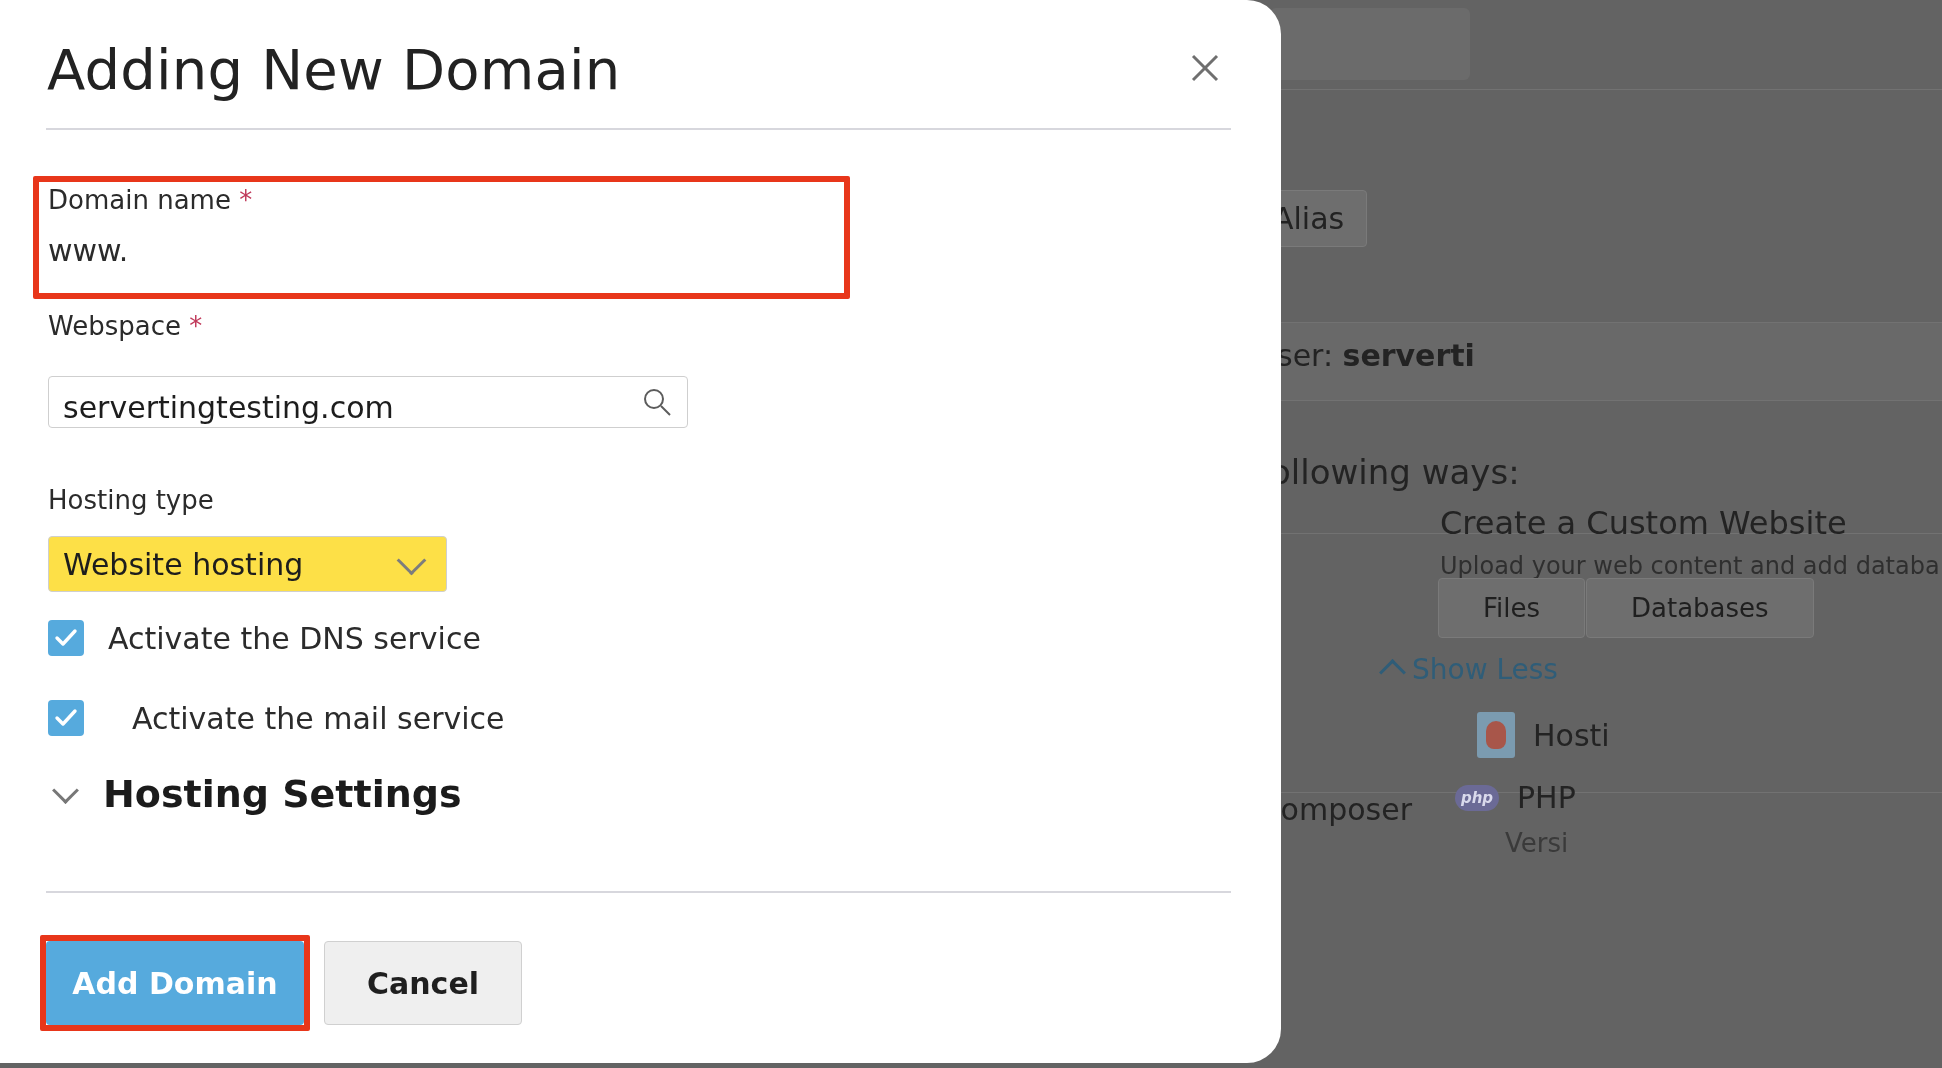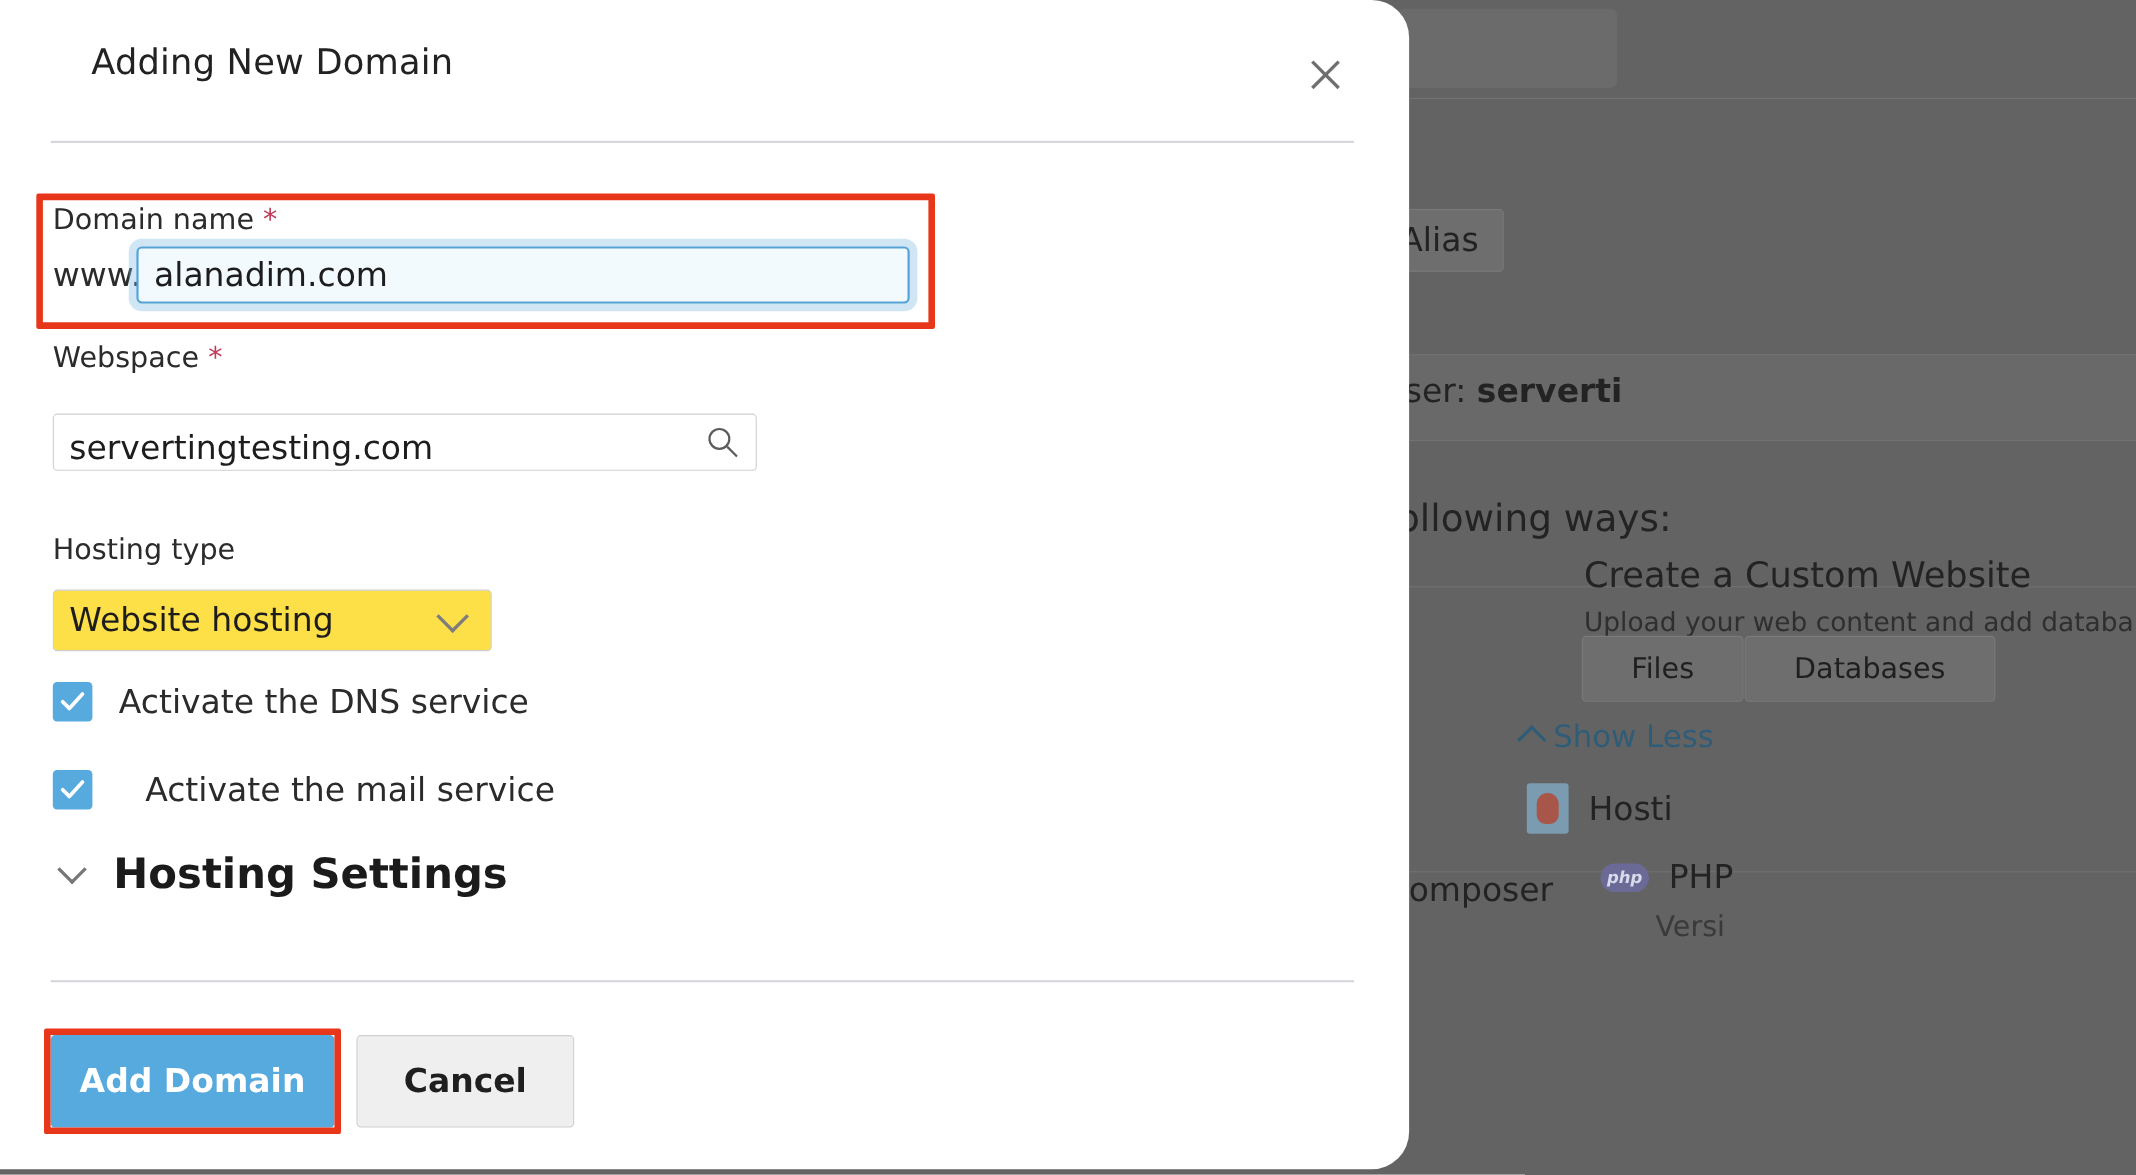--- a/index.html
+++ b/index.html
@@ -129,21 +129,21 @@
     display: inline-block;
     width: 16px; height: 16px;
     border-left: 3px solid #2f5d78;
     border-top: 3px solid #2f5d78;
     transform: rotate(45deg);
     margin-top: 6px;
   }
 
   .bg-hosting-row {
     position: absolute;
-    left: 1388px; top: 712px;
+    left: 1477px; top: 712px;
     display: flex;
     align-items: center;
     gap: 18px;
     font-size: 30px;
     color: #232323;
     white-space: nowrap;
   }
   .icon-jar {
     width: 38px; height: 46px;
     background: #7b9bb0;
@@ -210,26 +210,25 @@
   }
   .dialog-inner {
     position: relative;
     width: 100%;
     height: 100%;
   }
 
   .dialog-title {
     position: absolute;
     left: 47px; top: 37px;
-    font-size: 32px;
+    font-size: 56px;
     font-weight: 400;
     color: #222222;
     letter-spacing: 0.2px;
     white-space: nowrap;
-    margin-left: 36px;
   }
 
   .close-btn {
     position: absolute;
     left: 1181px; top: 44px;
     width: 48px; height: 48px;
     display: flex;
     align-items: center;
     justify-content: center;
     cursor: pointer;
@@ -494,21 +493,20 @@
         </svg>
       </button>
 
       <div class="divider divider-top"></div>
 
       <div class="label lbl-domain">
         <span>Domain name</span>
         <span class="req-star">*</span>
       </div>
       <div class="www-prefix">www.</div>
-      <input class="domain-input" type="text" value="alanadim.com" style="">
 
       <div class="label lbl-webspace">
         <span>Webspace</span>
         <span class="req-star">*</span>
       </div>
       <div class="webspace-wrap">
         <input class="webspace-input" type="text" value="servertingtesting.com" style="">
         <span class="search-icon">
           <svg width="32" height="32" viewBox="0 0 32 32" aria-hidden="true">
             <circle cx="13" cy="13" r="9" fill="none" stroke="#5c5c5c" stroke-width="2"></circle>

